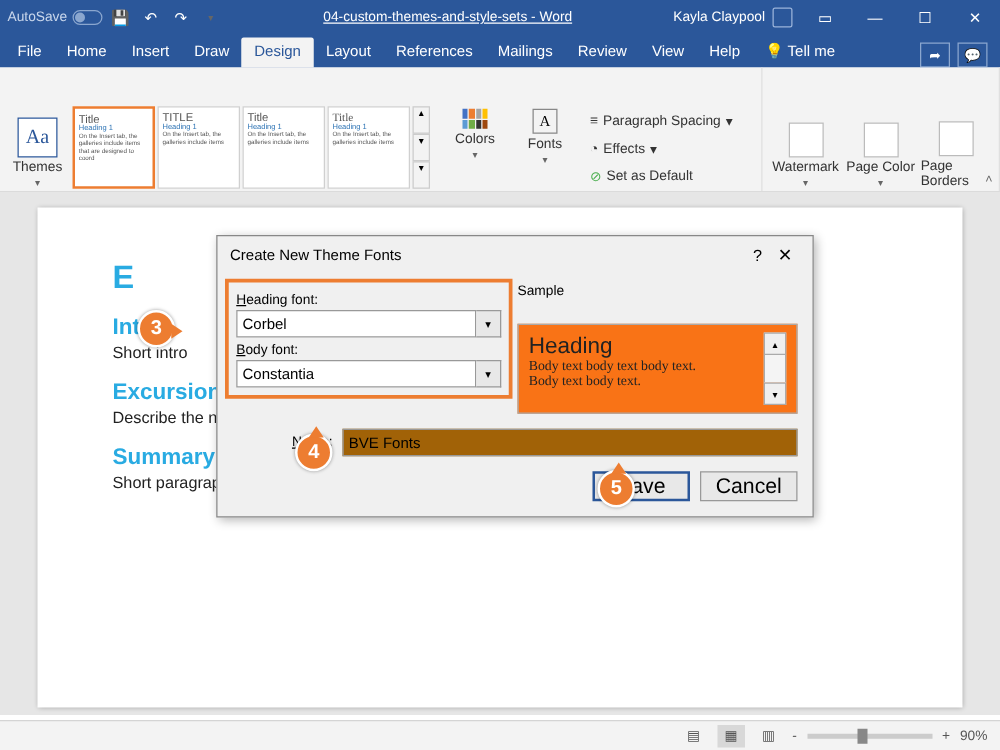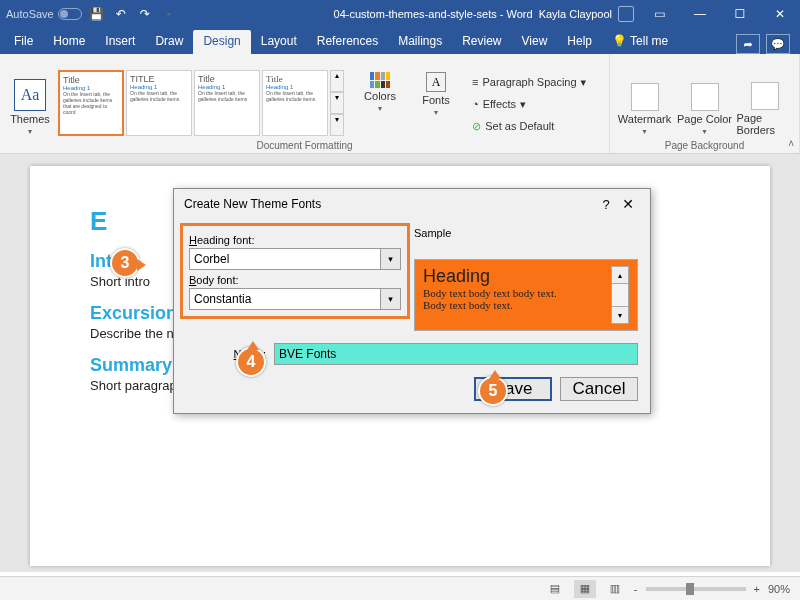--- a/index.html
+++ b/index.html
@@ -5,21 +5,21 @@
 * { box-sizing: border-box; margin: 0; padding: 0; font-family: "Segoe UI", Arial, sans-serif; }
 body { background: #fff; width: 800px; height: 600px; overflow: hidden; position: relative; }
 
 
 .titlebar { background: #2b579a; height: 28px; display: flex; align-items: center; color: #fff; font-size: 11px; }
 .titlebar .qat { display: flex; align-items: center; gap: 6px; padding: 0 6px; justify-content: flex-end; }
 .autosave { display: flex; align-items: center; gap: 4px; color: #c9d7ec; font-size: 11px; }
 .autosave-toggle { width: 24px; height: 12px; border: 1px solid #8ba7cf; border-radius: 6px; position: relative; }
 .autosave-toggle::after { content:""; position:absolute; width:8px; height:8px; border-radius:50%; background:#8ba7cf; top:1px; left:1px; }
 .qat-btn { color:#fff; width:18px; height:18px; display:flex; align-items:center; justify-content:center; font-size:12px; }
-.doc-title { flex: 1; text-align: right; }
+.doc-title { flex: 1; text-align: center; text-decoration: underline; }
 .user { padding: 0 6px; display:flex; align-items:center; gap:6px; }
 .face { width:16px; height:16px; border:1px solid #9bb4da; border-radius:2px; }
 .winbtns { display:flex; }
 .winbtn { width:40px; height:28px; display:flex; align-items:center; justify-content:center; color:#fff; font-size:12px; }
 
 
 .tabs { background:#2b579a; height:26px; display:flex; align-items:flex-end; padding:0 4px; }
 .tab { color:#fff; font-size:12px; padding:4px 10px 6px; cursor:pointer; }
 .tab.active { background:#f3f3f3; color:#2b579a; border-radius:2px 2px 0 0; }
 .tabs-right { margin-left:auto; display:flex; gap:6px; padding-right:6px; align-items:center; }
@@ -82,21 +82,21 @@
 .sample-box { border:1px solid #aaa; background:#f97316; height:72px; margin-top:20px; padding:6px 8px; display:flex; }
 .sample-text { flex:1; font-size:11px; color:#222; }
 .sample-text .sh { font-size:18px; font-family:Corbel,Arial; }
 .sample-text .sb { font-family:Constantia,Georgia; font-size:11px; }
 .sample-scroll { width:18px; display:flex; flex-direction:column; }
 .sample-scroll .sbtn { height:18px; border:1px solid #aaa; background:#efefef; display:flex; align-items:center; justify-content:center; font-size:8px; }
 .sample-scroll .strack { flex:1; background:#f4f4f4; border-left:1px solid #aaa; border-right:1px solid #aaa; }
 
 .name-row { display:flex; align-items:center; gap:8px; margin-top:12px; }
 .name-row label { font-size:11px; width:80px; text-align:right; }
-.name-row input { flex:1; height:22px; border:1px solid #999; padding:0 4px; font-size:12px; background:#5eead4; }
+.name-row input { flex:1; height:22px; border:1px solid #999; padding:0 4px; font-size:12px; background:#a16207; }
 
 .dlg-btns { display:flex; justify-content:flex-end; gap:8px; margin-top:12px; }
 .dlg-btns button { width:78px; height:24px; font-size:17px; background:#e8e8e8; border:1px solid #999; }
 .dlg-btns button.primary { border:2px solid #2b579a; }
 
 
 .badge { position:absolute; width:30px; height:30px; border-radius:50%; background:#ed7d31; color:#fff; font-size:16px; font-weight:bold; display:flex; align-items:center; justify-content:center; border:2px solid #fff; box-shadow:0 0 3px rgba(0,0,0,.4); z-index:50; }
 .badge::after { content:""; position:absolute; width:0; height:0; }
 .b3 { left:110px; top:248px; } .b3::after { right:-8px; top:9px; border-top:6px solid transparent; border-bottom:6px solid transparent; border-left:9px solid #ed7d31; }
 .b4 { left:236px; top:347px; } .b4::after { top:-8px; left:9px; border-left:6px solid transparent; border-right:6px solid transparent; border-bottom:9px solid #ed7d31; }
@@ -213,40 +213,38 @@
         <div class="small-stack" style="margin-left:4px">
           <div class="row">≡ <span>Paragraph Spacing</span> ▾</div>
           <div class="row">◔ <span>Effects</span> ▾</div>
           <div class="row">
               <span class="green-check">⊘</span> 
               <span>Set as Default</span>
             </div>
         </div>
       </div>
     </div>
-    <div class="group-label">Document Formatting</div>
   </div>
   <div class="group" style="width:190px">
     <div class="group-content" style="justify-content:center">
       <div class="vbtn">
           <div class="vicon"></div>
           <span>Watermark</span>
           <span class="dd-caret">▾</span>
         </div>
       <div class="vbtn">
           <div class="vicon"></div>
           <span>Page Color</span>
           <span class="dd-caret">▾</span>
         </div>
       <div class="vbtn">
           <div class="vicon"></div>
           <span>Page Borders</span>
         </div>
     </div>
-    <div class="group-label">Page Background</div>
   </div>
   <div class="collapse">˄</div>
 </div>
 
 <div class="docarea">
   <div class="page">
     <div class="bigtitle">E</div>
     <h2>Intro</h2>
     <p>Short intro</p>
     <h2>Excursion Des</h2>

